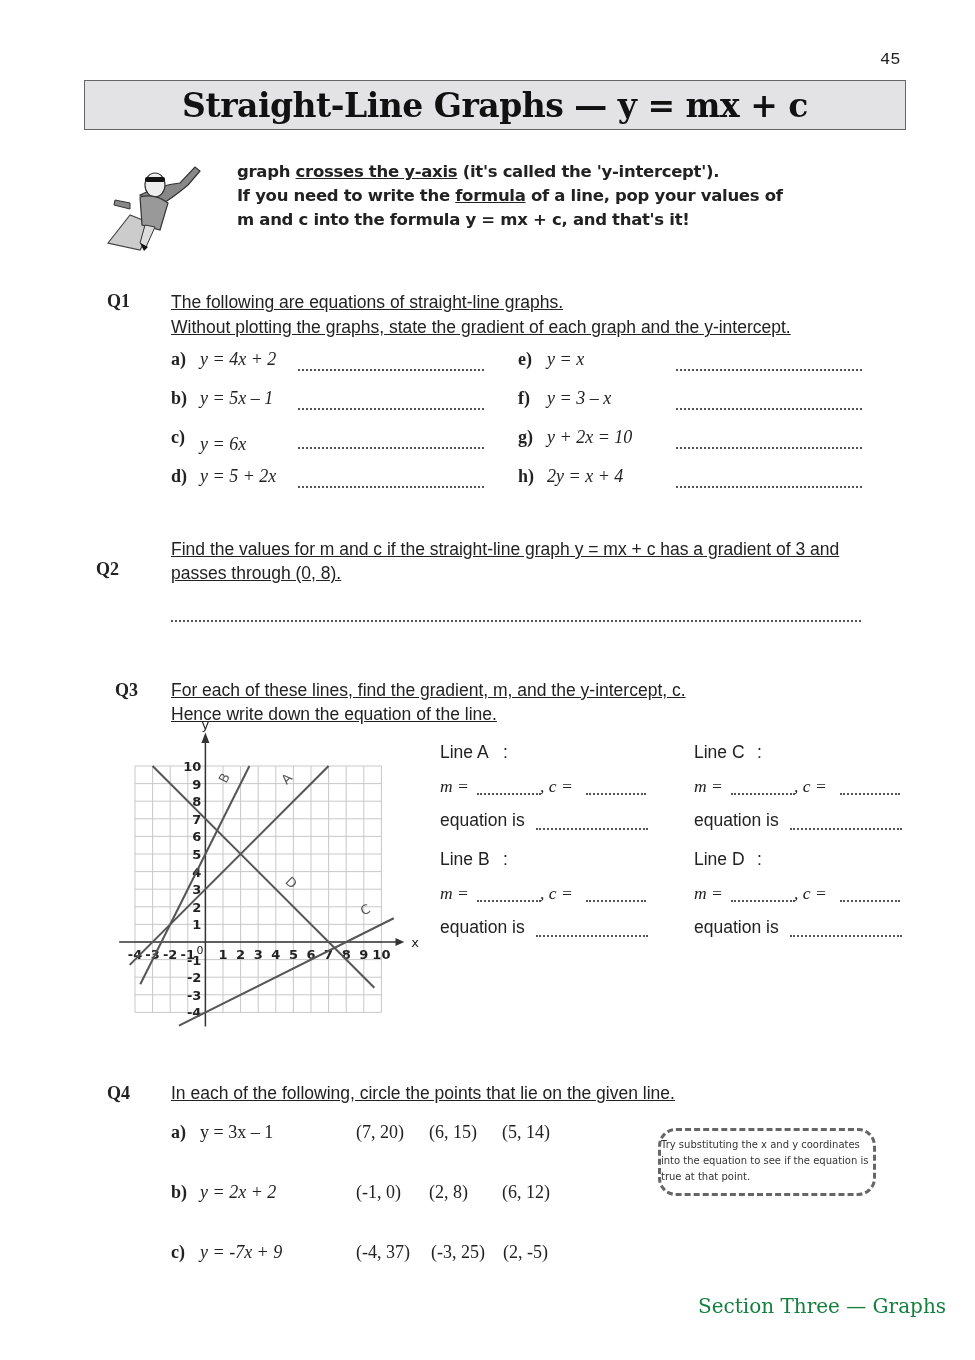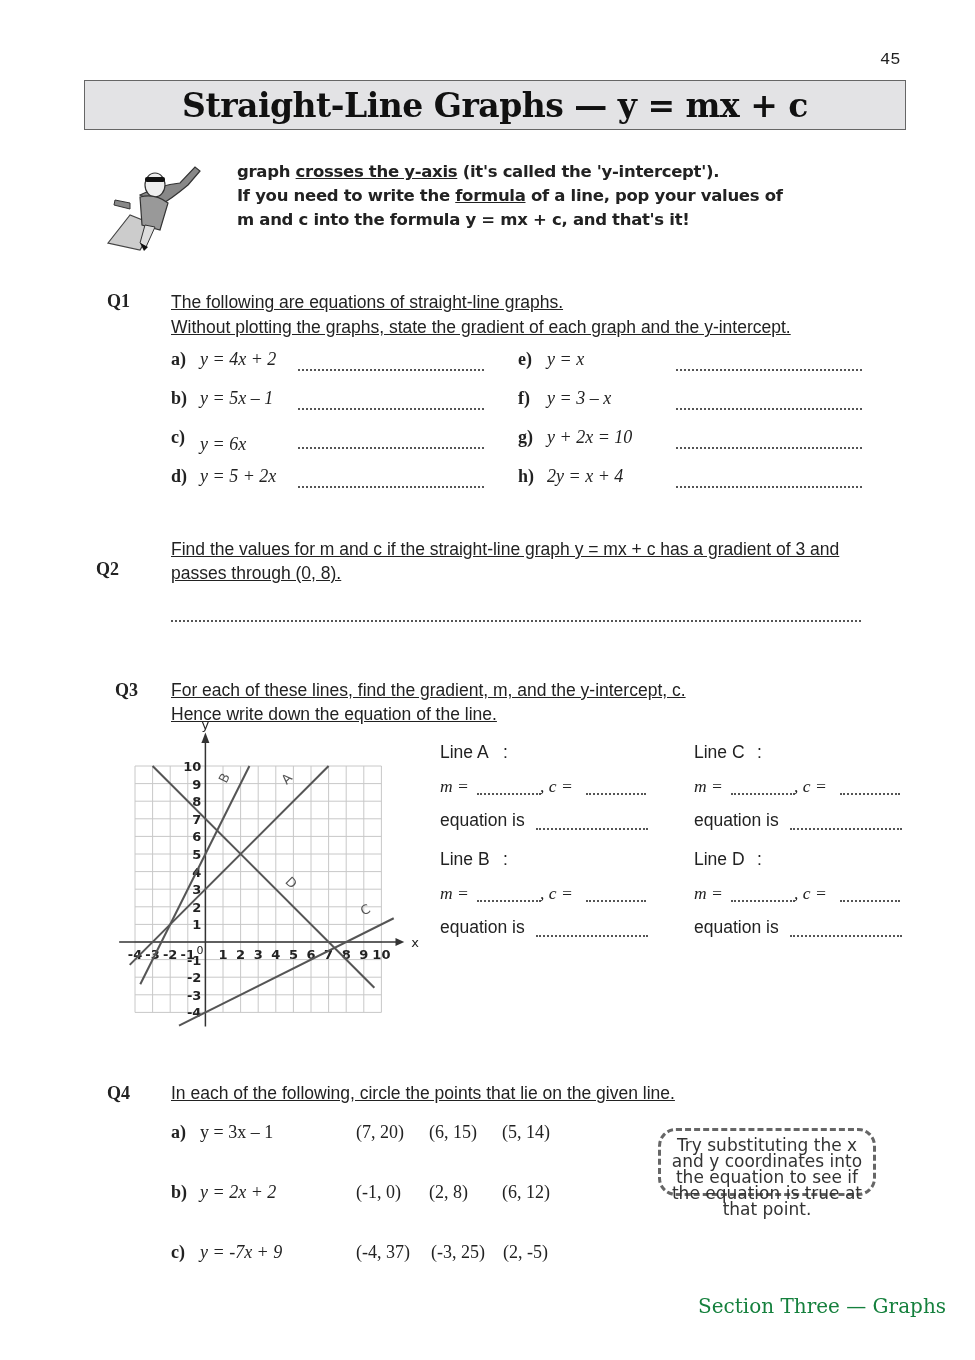--- a/index.html
+++ b/index.html
@@ -11,21 +11,21 @@
   .hint { left:237px; top:160px; width:560px; font-family:"DejaVu Sans", sans-serif; font-size:16.5px; font-weight:bold; color:#222; line-height:24px; letter-spacing:-0.3px; }
   .hint p { margin:0; }
   .hint u { text-decoration:underline; }
   .mascot { left:100px; top:155px; width:110px; height:100px; }
   .qnum { font-family:"Liberation Serif", serif; font-weight:bold; font-size:18px; color:#222; }
   .qtext { font-family:"Liberation Sans", sans-serif; font-size:17.5px; color:#222; line-height:25px;text-decoration:underline; }
   .eq-label { font-family:"Liberation Serif", serif; font-weight:bold; font-size:18px; }
   .eq { font-family:"Liberation Serif", serif; font-size:18px; }
   .dots { border-bottom:2px dotted #555; height:0; }
   .q3side { font-family:"Liberation Sans", sans-serif; font-size:17.5px; color:#222; }
-  .tipbox { left:658px; top:1128px; width:218px; height:68px; box-sizing:border-box; border:3px dashed #666; border-radius:18px; text-align:center; font-family:"DejaVu Sans", sans-serif; font-size:17px; line-height:16px; padding-top:6px; color:#333; }
+  .tipbox { left:658px; top:1128px; width:218px; height:68px; box-sizing:border-box; border:3px dashed #666; border-radius:18px; font-family:"DejaVu Sans", sans-serif; font-size:10px; line-height:16px; padding-top:6px; color:#333; }
   .footer { left:698px; top:1294px; font-family:"DejaVu Serif", serif; font-size:20px; color:#15803d;text-align:right; }
   svg text { font-family:"DejaVu Sans", sans-serif; }
 </style>
 </head>
 <body>
 
 <div class="abs page-num">45</div>
 
 <div class="abs title-box">
   <span>Straight-Line Graphs — y = mx + c</span>

